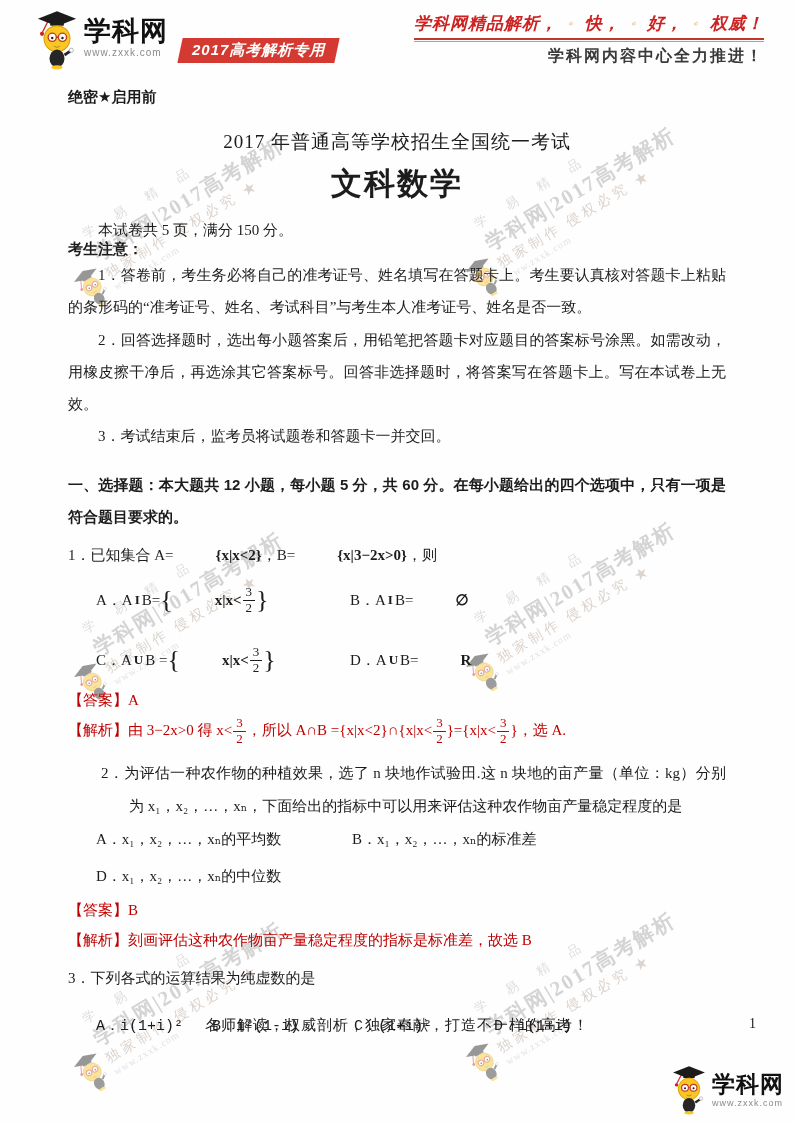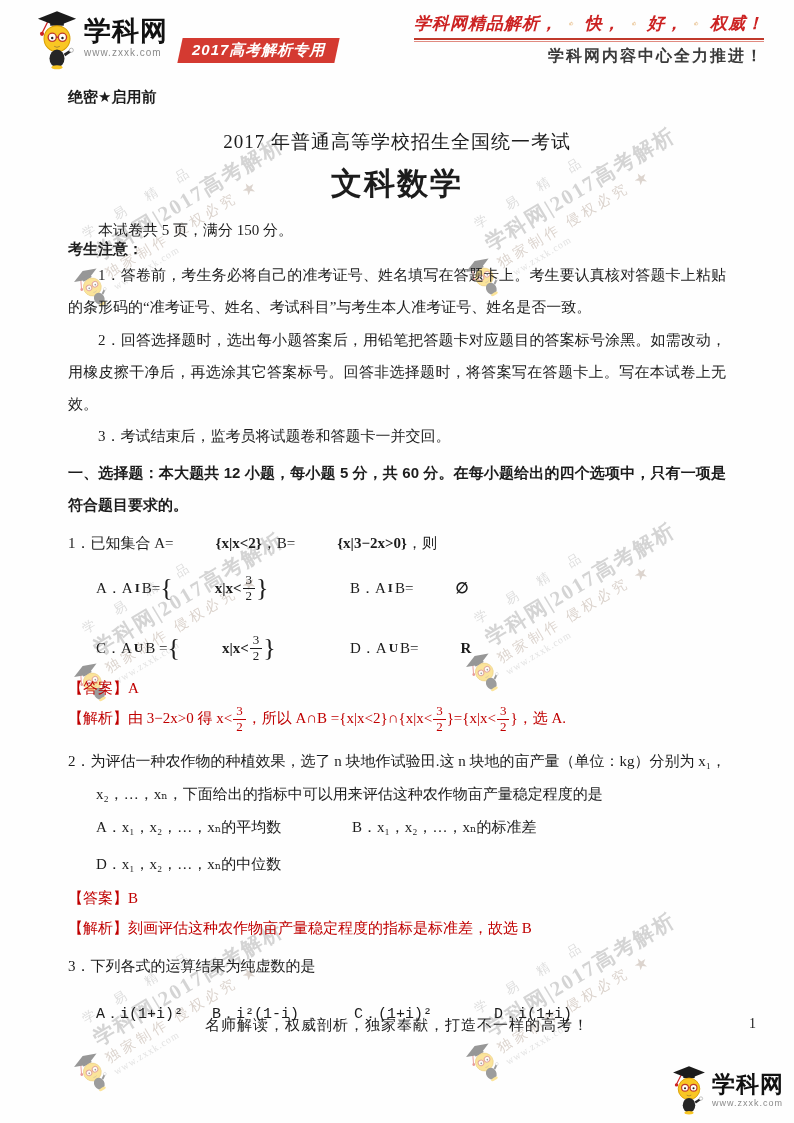--- a/index.html
+++ b/index.html
@@ -33,21 +33,21 @@
 
   
   .content { position:absolute; top:88px; left:68px; width:658px; z-index:1; }
   .classification { font-family:"Liberation Sans","DejaVu Sans",sans-serif; font-weight:bold; font-size:15px; }
   .doc-title { text-align:center; font-size:19px; margin-top:22px; letter-spacing:1px; }
   .doc-subject { text-align:center; font-family:"Liberation Sans","DejaVu Sans",sans-serif; font-size:31px; font-weight:bold; margin-top:8px; letter-spacing:2px; }
   .paper-info { margin-top:16px; font-size:15px; text-indent:2em; }
   .notice-heading { font-family:"Liberation Sans","DejaVu Sans",sans-serif; font-weight:bold; font-size:15px; }
   .para { font-size:15px; line-height:2.15; text-align:justify; }
   .para.indent { text-indent:2em; }
-  .section-heading { margin-top:4px; font-family:"Liberation Sans","DejaVu Sans",sans-serif; font-weight:bold; font-size:15px; line-height:2.15; text-align:justify; }
+  .section-heading { margin-top:16px; font-family:"Liberation Sans","DejaVu Sans",sans-serif; font-weight:bold; font-size:15px; line-height:2.15; text-align:justify; }
   .question { margin-top:6px; font-size:15px; line-height:2.15; padding-left:28px; text-indent:-28px; text-align:justify; }
   .mset { font-weight:bold;margin-left:42px; }
   .setop { font-family:"Liberation Serif",serif; font-weight:bold; font-size:13px; vertical-align:4px; padding:0 2px; }
   .frac { display:inline-flex; flex-direction:column; align-items:center; vertical-align:middle; line-height:1.15; font-size:13px; margin:0 1px; }
   .frac .num { border-bottom:1px solid #1c1c1c; padding:0 3px; }
   .frac .num:empty { border-bottom:none; }
   .red .frac .num { border-bottom-color:#c00000; }
   .brace { font-size:26px; font-weight:normal; vertical-align:middle; line-height:1; }
   .opt-grid-q1 { margin:6px 0 0 28px; display:grid; grid-template-columns:254px auto; row-gap:14px; align-items:center; font-size:15px; }
   .opt-grid-q1 .opt { min-height:46px; display:flex; align-items:center; }
@@ -254,21 +254,21 @@
           <span class="den">2</span>
         </span><span>，所以 A∩B ={x|x&lt;2}∩{x|x&lt;</span><span class="frac">
           <span class="num">3</span>
           <span class="den">2</span>
         </span><span>}={x|x&lt;</span><span class="frac">
           <span class="num">3</span>
           <span class="den">2</span>
         </span><span>}，选 A.</span>
     </div>
 
-    <div class="question" style="margin-top:10px;">2．为评估一种农作物的种植效果，选了 n 块地作试验田.这 n 块地的亩产量（单位：kg）分别为 x₁，x₂，…，xₙ，下面给出的指标中可以用来评估这种农作物亩产量稳定程度的是</div>
+    <div class="question" style="margin-top:10px;margin-left:33px;">2．为评估一种农作物的种植效果，选了 n 块地作试验田.这 n 块地的亩产量（单位：kg）分别为 x₁，x₂，…，xₙ，下面给出的指标中可以用来评估这种农作物亩产量稳定程度的是</div>
     <div class="opt-grid-q2">
       <div>A．x₁，x₂，…，xₙ的平均数</div>
       <div>B．x₁，x₂，…，xₙ的标准差</div>
       <div>D．x₁，x₂，…，xₙ的中位数</div>
     </div>
     <div class="answer-line red">
       <span>【答案】</span><span>B</span>
     </div>
     <div class="analysis-line red">【解析】刻画评估这种农作物亩产量稳定程度的指标是标准差，故选 B</div>
 

